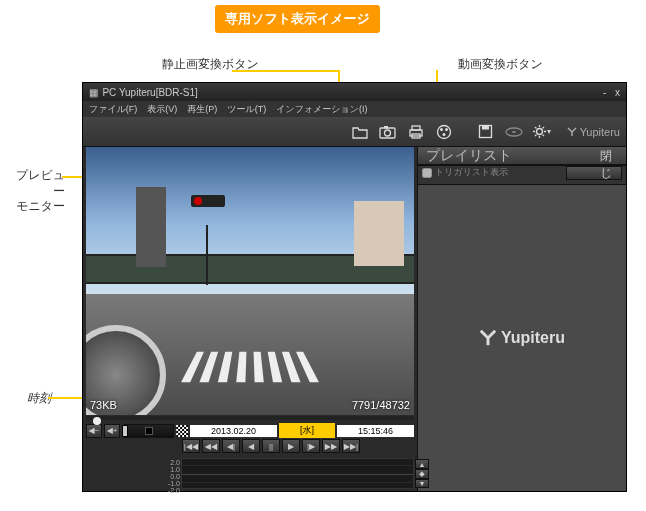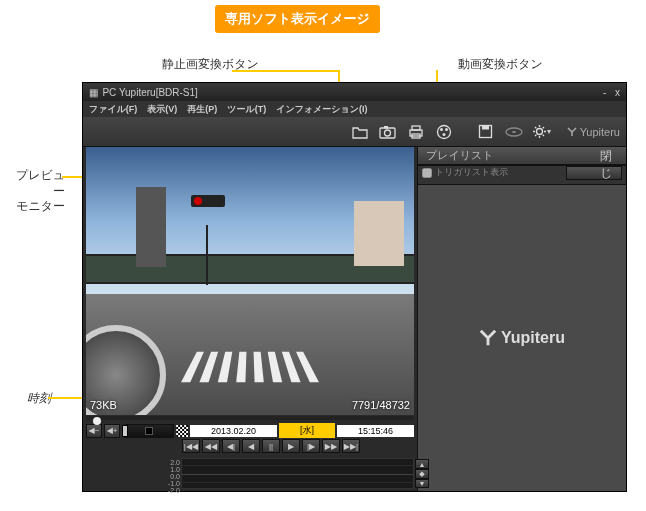--- a/index.html
+++ b/index.html
@@ -29,21 +29,21 @@
   .rect-preview { top: 118px; left: 89px; width: 320px; height: 265px; }
   .rect-time { top: 417px; left: 291px; width: 120px; height: 14px; }
   
   .app { position: absolute; top: 82px; left: 82px; width: 545px; height: 410px; background: #2a2a2a; border: 1px solid #000; }
   
   .titlebar { height: 18px; background: linear-gradient(#3a3a3a,#222); color: #ccc; font-size: 10px; padding: 2px 6px; display: flex; align-items: center; justify-content: space-between; }
   .titlebar .left { display: flex; align-items: center; gap: 4px; }
   .titlebar .right span { margin-left: 6px; cursor: default; }
   
   .menubar { height: 16px; background: #333; color: #ccc; font-size: 9px; padding: 2px 6px; display: flex; gap: 10px; }
-  .menubar span { cursor: default; font-weight: bold; }
+  .menubar span { cursor: default; }
   
   .toolbar { height: 30px; background: linear-gradient(#444,#333); display: flex; align-items: center; justify-content: flex-end; padding: 0 6px; gap: 6px; border-bottom: 1px solid #111; position: relative; }
   .toolbar .tool { width: 22px; height: 22px; display: flex; align-items: center; justify-content: center; color: #ddd; font-size: 14px; }
   .toolbar .brand { color: #aaa; font-size: 11px; margin-left: 8px; display:flex; align-items:center; gap:3px;}
   .toolbar .yu-icon { display:inline-block; width:10px; height:10px; }
   
   .main { display: flex; height: calc(100% - 64px); }
   .left-pane { width: 334px; display: flex; flex-direction: column; }
   .right-pane { flex: 1; display: flex; flex-direction: column; background: #333; border-left: 1px solid #111; }
   
@@ -76,21 +76,21 @@
   .date-yellow { background: #ffcc00; }
   .checker { width: 14px; height: 12px; background: repeating-conic-gradient(#000 0% 25%, #fff 0% 50%) 50% / 4px 4px; }
   
   .graph { height: 68px; background: #1a1a1a; margin: 2px 3px 2px 98px; position: relative; border: 1px solid #333; }
   .graph-labels { position: absolute; left: -28px; top: 0; bottom:0; width:26px; font-size: 7px; color: #aaa; display:flex; flex-direction:column; justify-content:space-between; text-align:right; }
   .graph-line { position: absolute; left:0; right:0; height:1px; background:#2a2a2a; }
   .graph-mid { top:50%; background:#444; }
   .graph-right-btns { position:absolute; right:-18px; top:0; bottom:0; width:16px; display:flex; flex-direction:column; justify-content:space-between; }
   .graph-right-btns div { width:14px; height:12px; background:linear-gradient(#555,#333); border:1px solid #111; font-size:7px; color:#ccc; display:flex; align-items:center; justify-content:center;}
   
-  .playlist-tab { height: 18px; background: linear-gradient(#555,#3a3a3a); color: #bbb; font-size: 11px; display: flex; align-items: center; padding: 0 8px; border-bottom: 1px solid #111; font-family: Liberation Mono, monospace; }
+  .playlist-tab { height: 18px; background: linear-gradient(#555,#3a3a3a); color: #bbb; font-size: 14px; display: flex; align-items: center; padding: 0 8px; border-bottom: 1px solid #111; font-family: Liberation Mono, monospace; }
   .playlist-body { flex: 0 0 170px; background: #2a2a2a; padding: 3px; }
   .playlist-item { background: #0088ff; color: #fff; font-size: 9px; padding: 2px 4px; }
   .trigger-row { height: 20px; display:flex; align-items:flex-start; justify-content:space-between; padding:0 4px; border-top:1px solid #111; border-bottom:1px solid #111; }
   .trigger-chk { font-size:9px; color:#888; display:flex; align-items:center; gap:3px;}
   .trigger-chk input { width:10px; height:10px; }
   .close-btn { width:56px; height:14px; background:linear-gradient(#555,#333); border:1px solid #111; color:#ccc; font-size:12px; display:flex; align-items:center; justify-content:center;padding-left:33px;}
   
   .logo-area { flex:1; background:#4a4a4a; display:flex; align-items:center; justify-content:center; color:#ddd; font-size:16px; font-weight:bold; gap:4px;}
   .logo-area .yu-big { width:18px; height:18px; }
   

